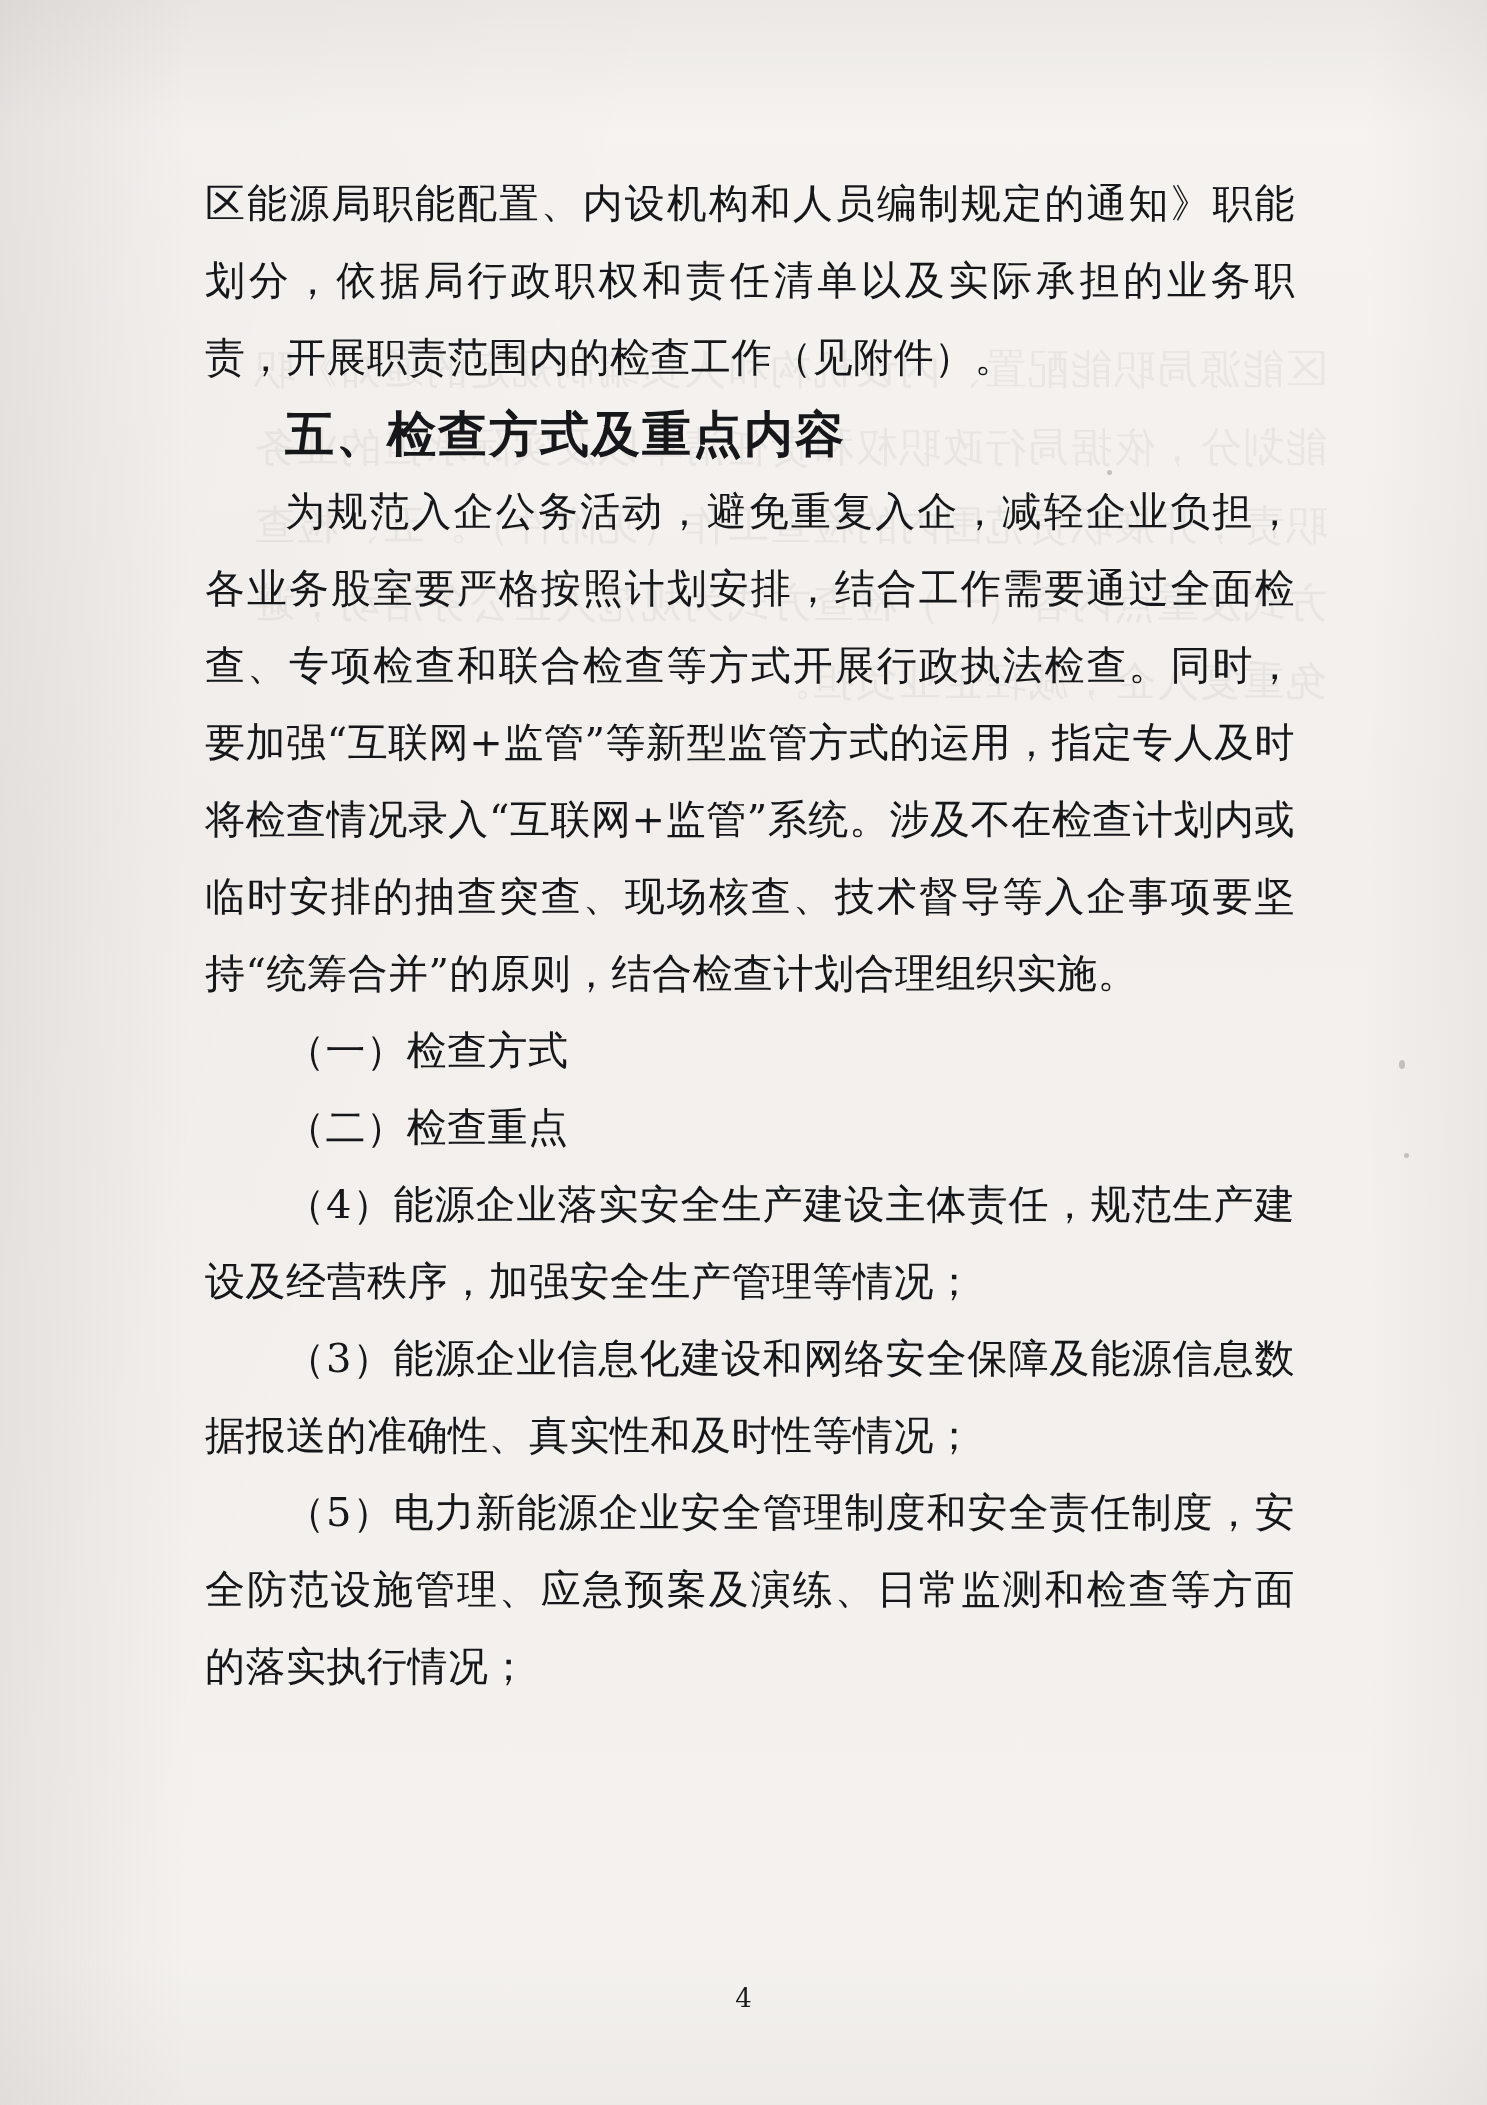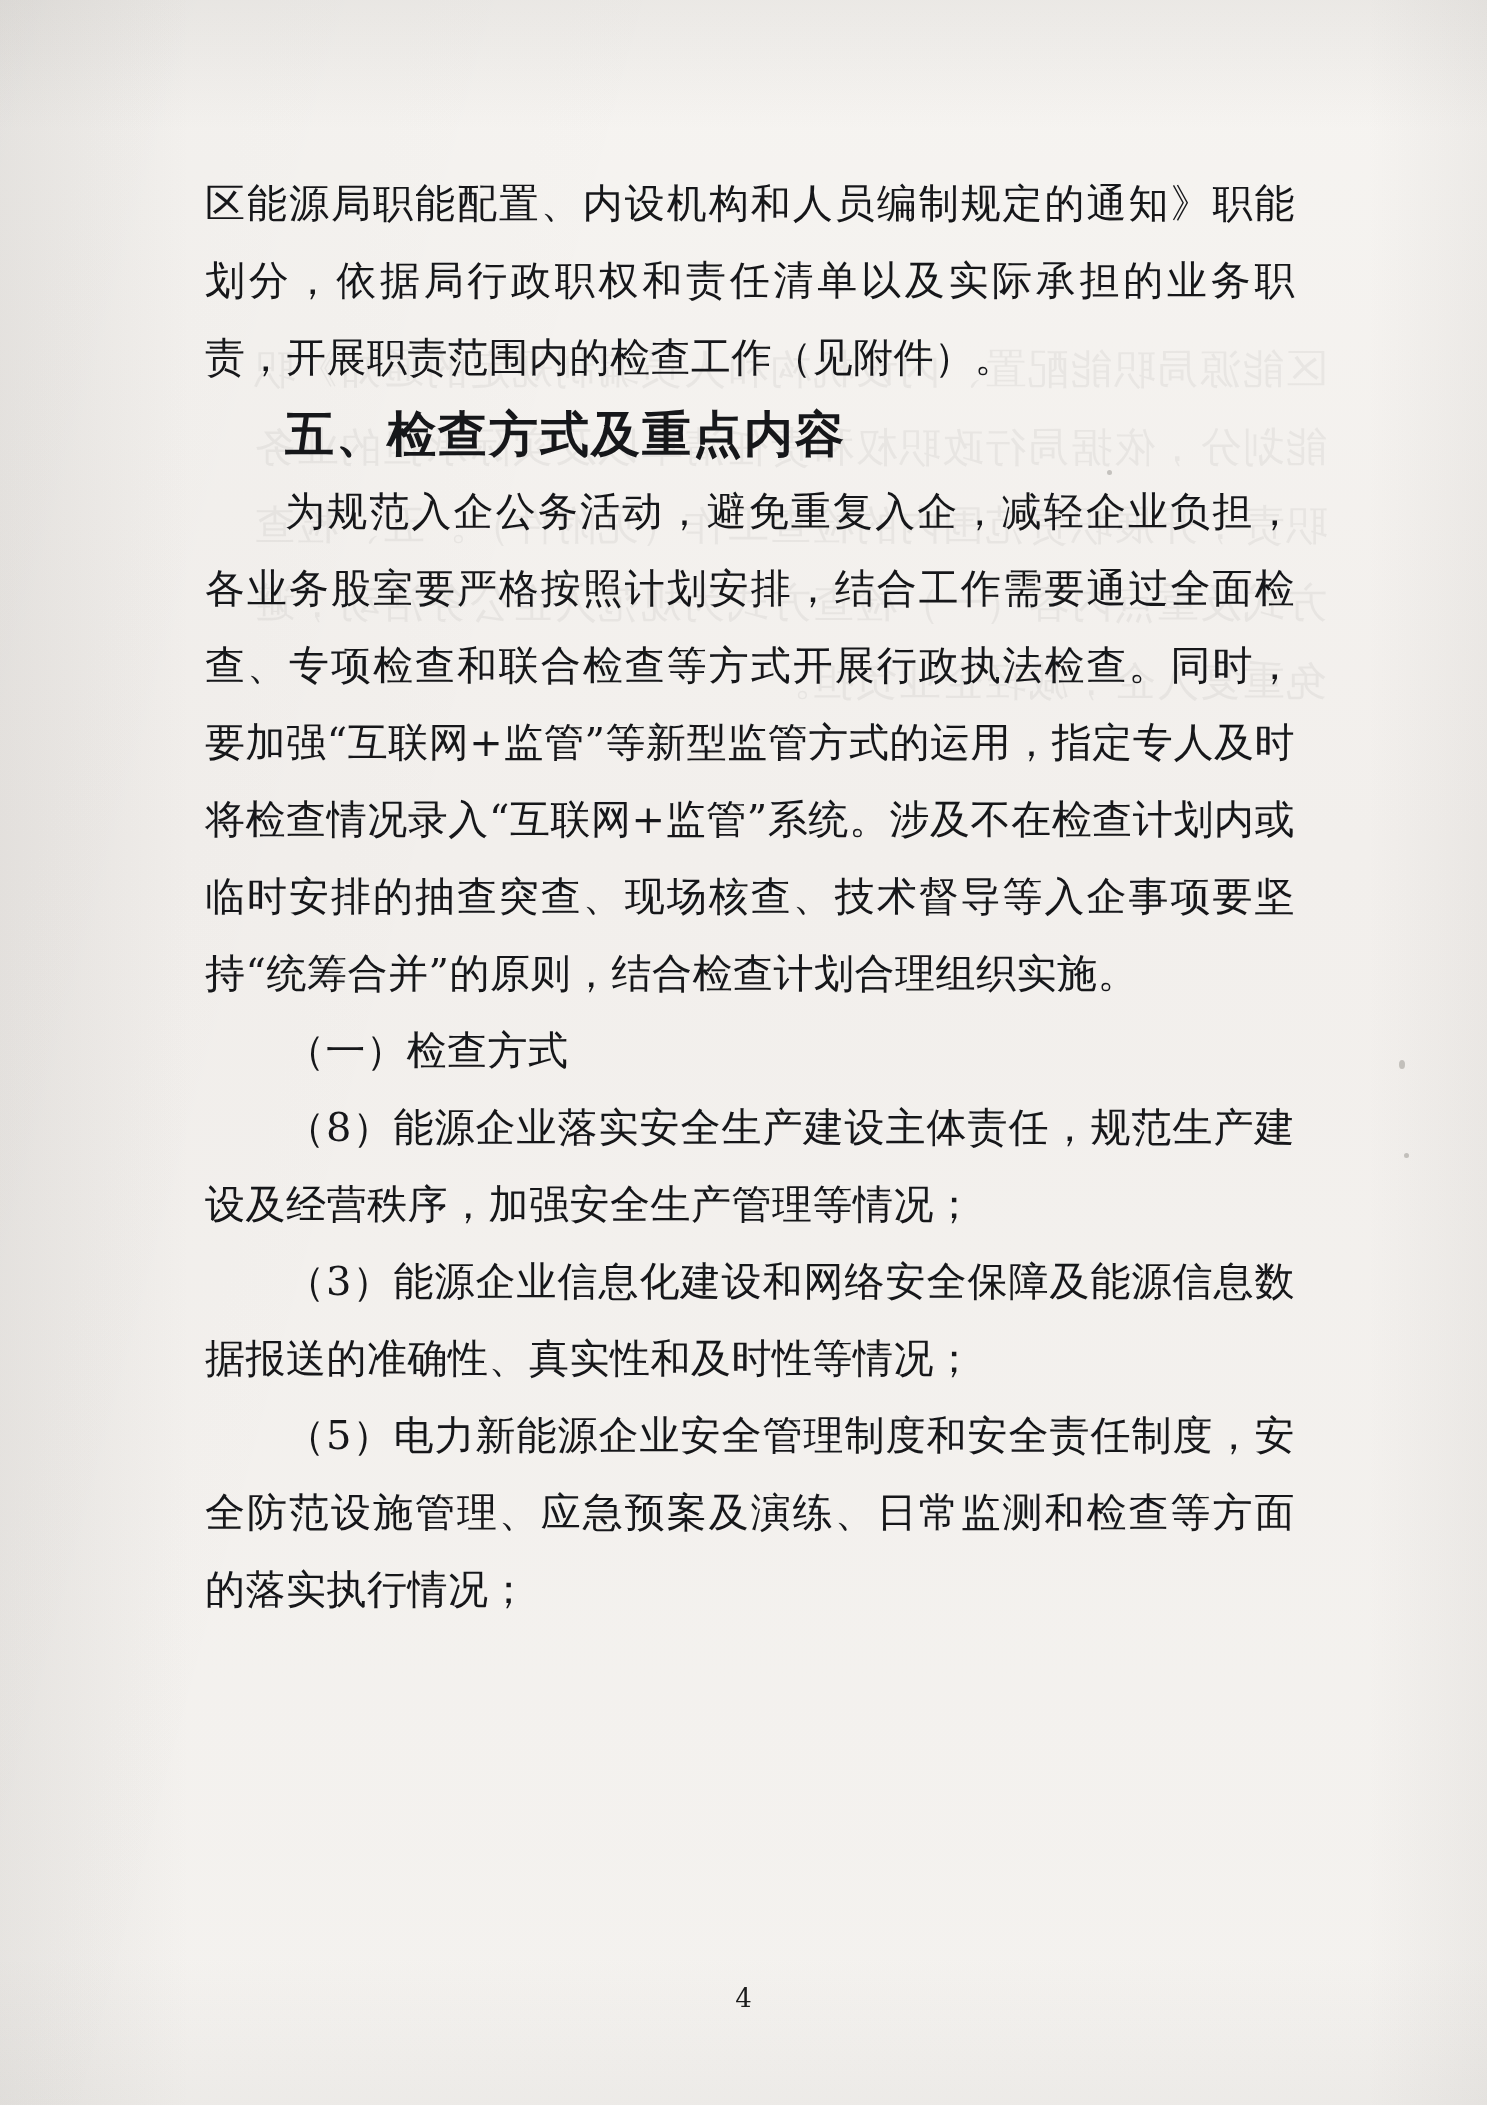--- a/index.html
+++ b/index.html
@@ -118,19 +118,20 @@
 
   <div class="speck" style="left:1107px; top:470px; width:5px; height:5px;"></div>
   <div class="speck" style="left:1399px; top:1060px; width:6px; height:9px;"></div>
   <div class="speck" style="left:1404px; top:1153px; width:5px; height:5px;"></div>
 
   <div class="content">
     <p>区能源局职能配置、内设机构和人员编制规定的通知》职能划分，依据局行政职权和责任清单以及实际承担的业务职责，开展职责范围内的检查工作（见附件）。</p>
     <p class="heading">五、检查方式及重点内容</p>
     <p class="indent">为规范入企公务活动，避免重复入企，减轻企业负担，各业务股室要严格按照计划安排，结合工作需要通过全面检查、专项检查和联合检查等方式开展行政执法检查。同时，要加强“互联网+监管”等新型监管方式的运用，指定专人及时将检查情况录入“互联网+监管”系统。涉及不在检查计划内或临时安排的抽查突查、现场核查、技术督导等入企事项要坚持“统筹合并”的原则，结合检查计划合理组织实施。</p>
     <p class="indent">（一）检查方式</p>
-    <p class="indent">（8）能源企业落实安全生产建设主体责任，规范生产建设及经营秩序，加强安全生产管理等情况；</p>
+    <p class="indent">（二）检查重点</p>
+    <p class="indent">（4）能源企业落实安全生产建设主体责任，规范生产建设及经营秩序，加强安全生产管理等情况；</p>
     <p class="indent">（3）能源企业信息化建设和网络安全保障及能源信息数据报送的准确性、真实性和及时性等情况；</p>
     <p class="indent">（5）电力新能源企业安全管理制度和安全责任制度，安全防范设施管理、应急预案及演练、日常监测和检查等方面的落实执行情况；</p>
   </div>
 
   <div class="page-number">4</div>
 </div>
 
 </body></html>

